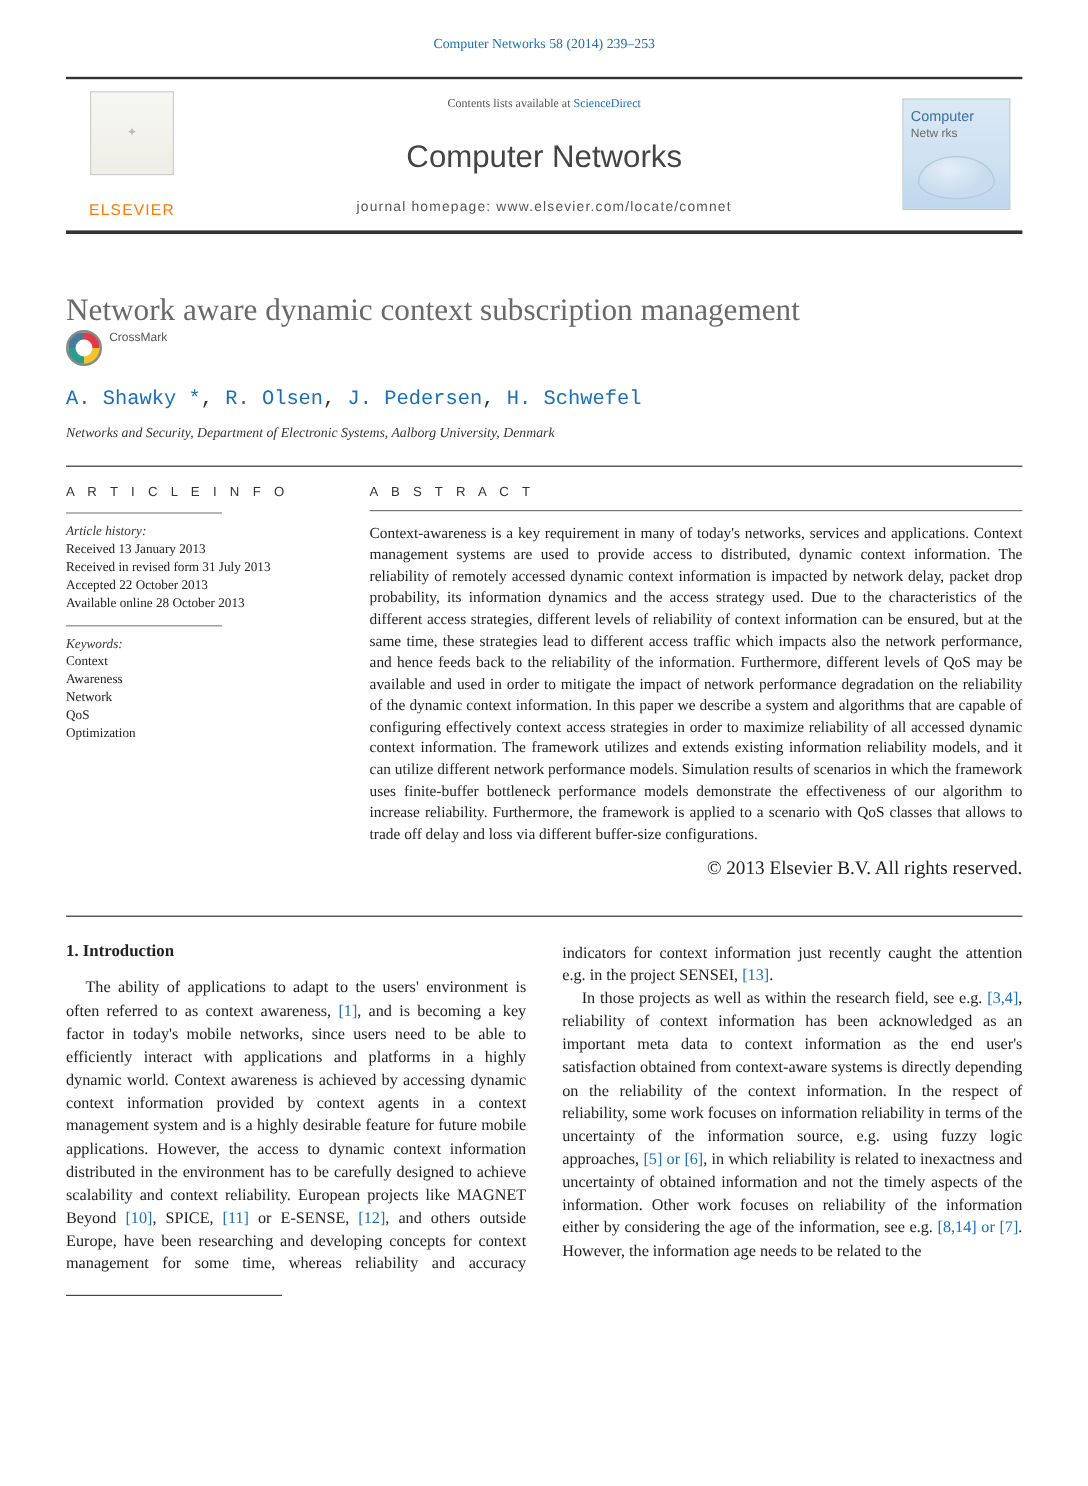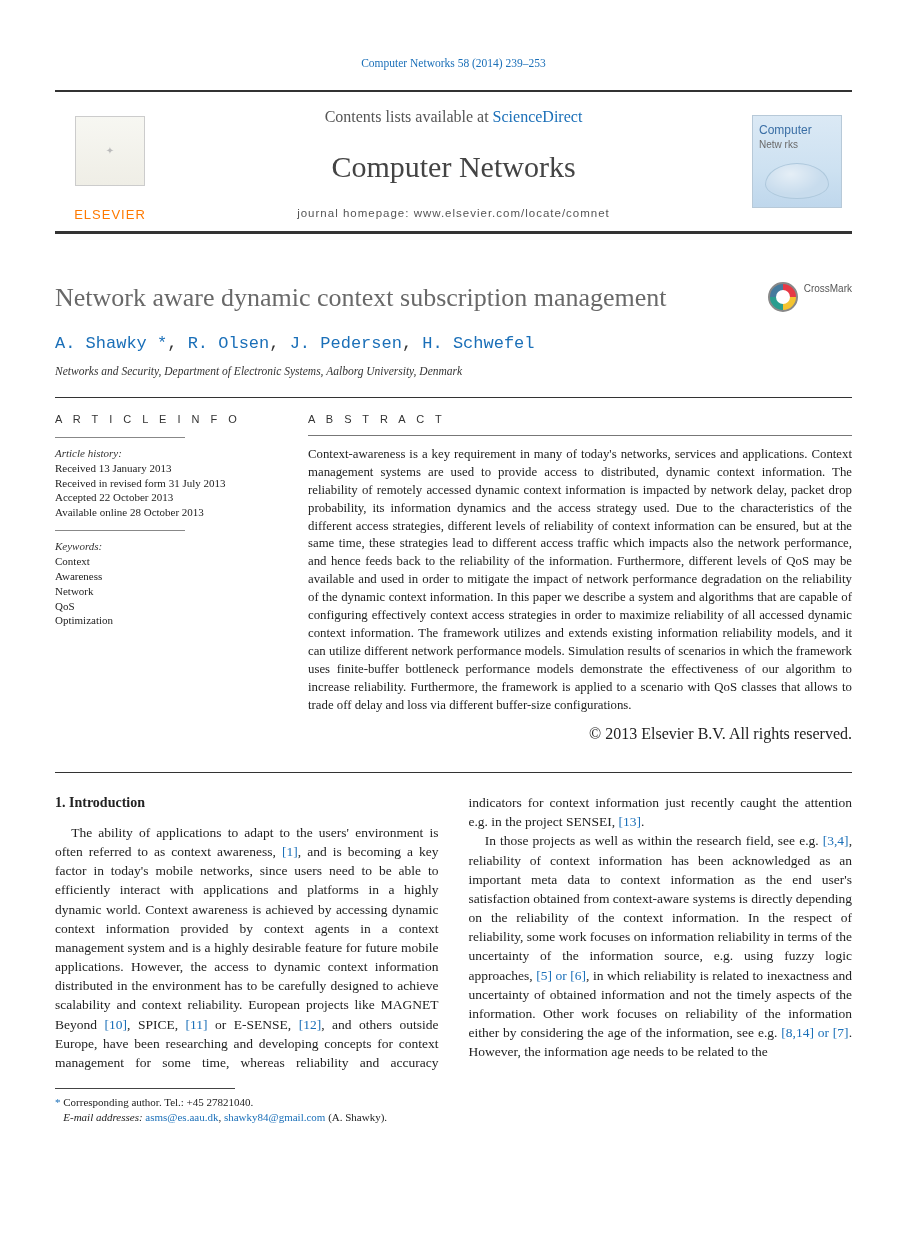--- a/index.html
+++ b/index.html
@@ -5,42 +5,42 @@
   * { margin: 0; padding: 0; box-sizing: border-box; }
   body {
     font-family: Georgia, 'Times New Roman', serif;
     background: #fff;
     width: 907px;
     margin: 0 auto;
     color: #222;
     font-size: 13.5px;
     line-height: 1.35;
   }
-  .page { padding: 56px 55px 30px 55px; }
+  .page { padding: 30px 55px 30px 55px; }
   .top-citation { text-align: center; color: #1a6fb8; font-size: 11.5px; margin-bottom: 18px; }
   .hdr-box { position: relative; margin-bottom: 4px; }
   .hdr-bar-top { height: 2px; background: #333; }
   .hdr-bar-bottom { height: 3px; background: #333; margin-top: 0; }
   .hdr-inner { display: flex; align-items: stretch; border-left: 0; border-right: 0; }
   .hdr-left {
     width: 110px;
     display: flex; flex-direction: column; align-items: center; justify-content: flex-end;
     padding: 10px 8px 8px 8px;
   }
   .els-logo {
     width: 70px; height: 70px; border: 1px solid #ccc;
     background: linear-gradient(180deg,#f7f7f2,#efeee6);
     display:flex;align-items:center;justify-content:center;
     color:#bbb;font-size:10px;
   }
   .els-word { color: #ff7a00; font-size: 13px; letter-spacing: 1px; margin-top: 20px; font-family: Arial,sans-serif; font-weight: 500;}
   .hdr-mid { flex: 1; text-align: center; padding: 14px 8px 10px 8px; }
-  .contents-line { font-size: 16px; color: #555; margin-bottom: 10px; }
+  .contents-line { font-size: 10px; color: #555; margin-bottom: 10px; }
   .contents-line a { color: #1a6fb8; text-decoration: none; }
-  .journal-name { font-family: Liberation Serif, serif; font-size: 30px; color: #444; font-weight: 400; margin: 20px 0 18px 0; }
+  .journal-name { font-family: Liberation Sans, sans-serif; font-size: 26px; color: #444; font-weight: 400; margin: 20px 0 18px 0; }
   .homepage-line { font-size: 11.5px; color: #555; letter-spacing: 1px; font-family: Arial,sans-serif;}
   .hdr-right {
     width: 110px; display: flex; align-items: center; justify-content: center; padding: 10px;
   }
   .cover-thumb {
     width: 90px; height: 93px;
     background: linear-gradient(180deg,#dbe9f5 0%, #cde1f1 60%, #bfd7ec 100%);
     border: 1px solid #b7c9d8;
     position: relative;
     font-family: Arial,sans-serif;
@@ -48,21 +48,21 @@
   .cover-thumb .ct-top { position:absolute; top:6px; left:6px; right:6px; color:#3a6ea5; font-size:11px; }
   .cover-thumb .ct-title { font-size:12px; font-weight:500; }
   .cover-thumb .ct-sub { font-size:10px; color:#6a6a6a; }
   .cover-thumb .ct-globe {
     position:absolute; bottom:8px; left:50%; transform:translateX(-50%);
     width:64px;height:36px;border-radius:50% 50% 50% 50% / 60% 60% 40% 40%;
     background: radial-gradient(ellipse at 40% 30%, #fff8, transparent 60%), #c8dced;
     border:1px solid #aec8dc;
   }
 
-  .title-row { display:flex; align-items:flex-start; justify-content:space-between; margin: 48px 0 18px 0;}
+  .title-row { display:flex; align-items:flex-start; justify-content:space-between; margin: 48px 0 18px 0; flex-direction: column;}
   h1.article-title { font-family: Georgia, serif; font-weight: 400; color: #696969; font-size: 26px; line-height: 1.25; flex:1; padding-right:20px;}
   .crossmark { display:flex; align-items:flex-start; gap:6px; color:#555; font-size:10px; font-family: Arial,sans-serif;}
   .crossmark-badge {
     width: 30px; height: 30px; border-radius: 50%;
     background: conic-gradient(#e63946 0 90deg, #f4c430 90deg 180deg, #2a9d8f 180deg 270deg, #457b9d 270deg 360deg);
     border: 2px solid #888;
     position:relative;
   }
   .crossmark-badge::after{
     content:""; position:absolute; inset:6px; background:#fff; border-radius:50%;
@@ -182,22 +182,15 @@
     <h2>1. Introduction</h2>
     <p>
       <span>The ability of applications to adapt to the users' environment is often referred to as context awareness, </span><a href="#" class="ref">[1]</a><span>, and is becoming a key factor in today's mobile networks, since users need to be able to efficiently interact with applications and platforms in a highly dynamic world. Context awareness is achieved by accessing dynamic context information provided by context agents in a context management system and is a highly desirable feature for future mobile applications. However, the access to dynamic context information distributed in the environment has to be carefully designed to achieve scalability and context reliability. European projects like MAGNET Beyond </span><a href="#" class="ref">[10]</a><span>, SPICE, </span><a href="#" class="ref">[11]</a><span> or E-SENSE, </span><a href="#" class="ref">[12]</a><span>, and others outside Europe, have been researching and developing concepts for context management for some time, whereas reliability and accuracy indicators for context information just recently caught the attention e.g. in the project SENSEI, </span><a href="#" class="ref">[13]</a><span>.</span>
     </p>
     <p>
       <span>In those projects as well as within the research field, see e.g. </span><a href="#" class="ref">[3,4]</a><span>, reliability of context information has been acknowledged as an important meta data to context information as the end user's satisfaction obtained from context-aware systems is directly depending on the reliability of the context information. In the respect of reliability, some work focuses on information reliability in terms of the uncertainty of the information source, e.g. using fuzzy logic approaches, </span><a href="#" class="ref">[5] or [6]</a><span>, in which reliability is related to inexactness and uncertainty of obtained information and not the timely aspects of the information. Other work focuses on reliability of the information either by considering the age of the information, see e.g. </span><a href="#" class="ref">[8,14] or [7]</a><span>. However, the information age needs to be related to the</span>
     </p>
   </div>
 
   <hr class="foot-divider">
-  <div class="footnote">
-    <span class="star">*</span>
-    <span>Corresponding author. Tel.: +45 27821040.</span><br>
-    &nbsp;&nbsp;&nbsp;<em>E-mail addresses:</em>
-    <a href="#">asms@es.aau.dk</a>,
-    <a href="#">shawky84@gmail.com</a><span> (A. Shawky).</span>
-  </div>
 
 
 </div>
 
 </body></html>

